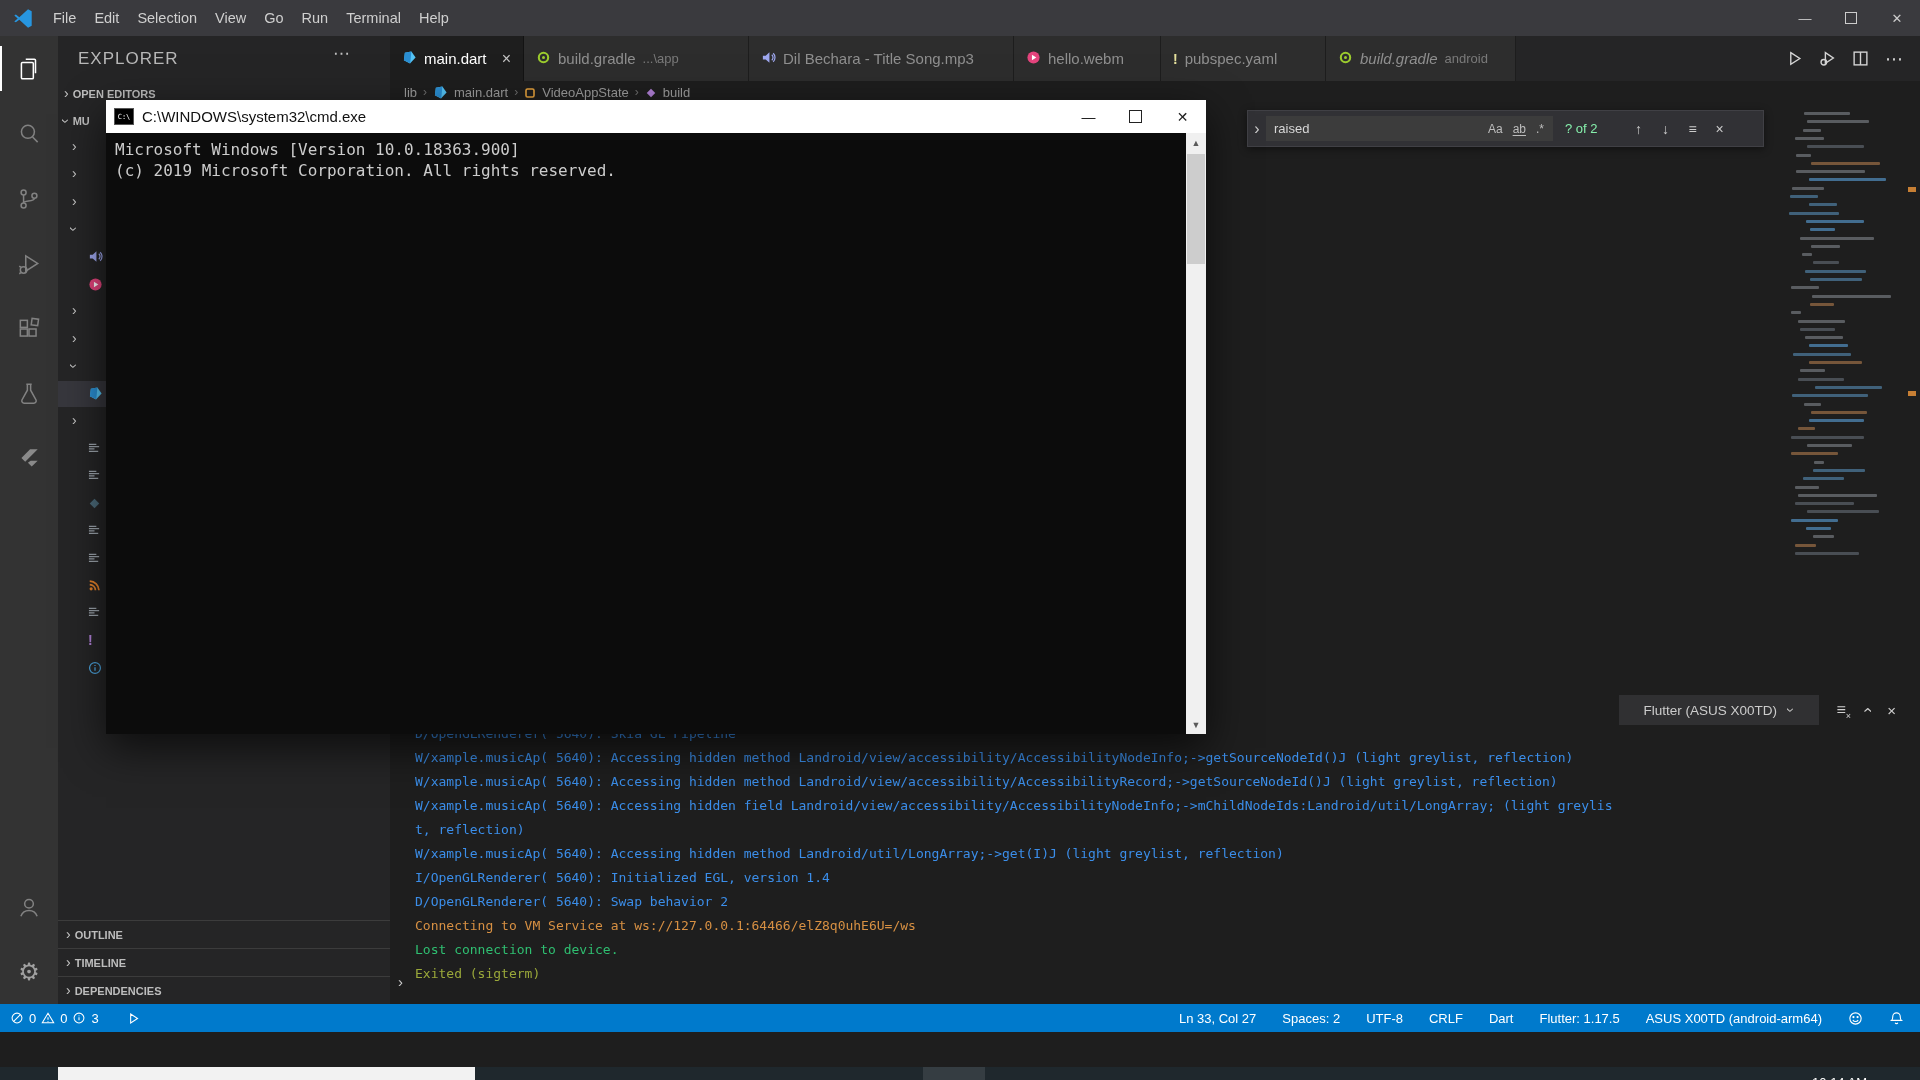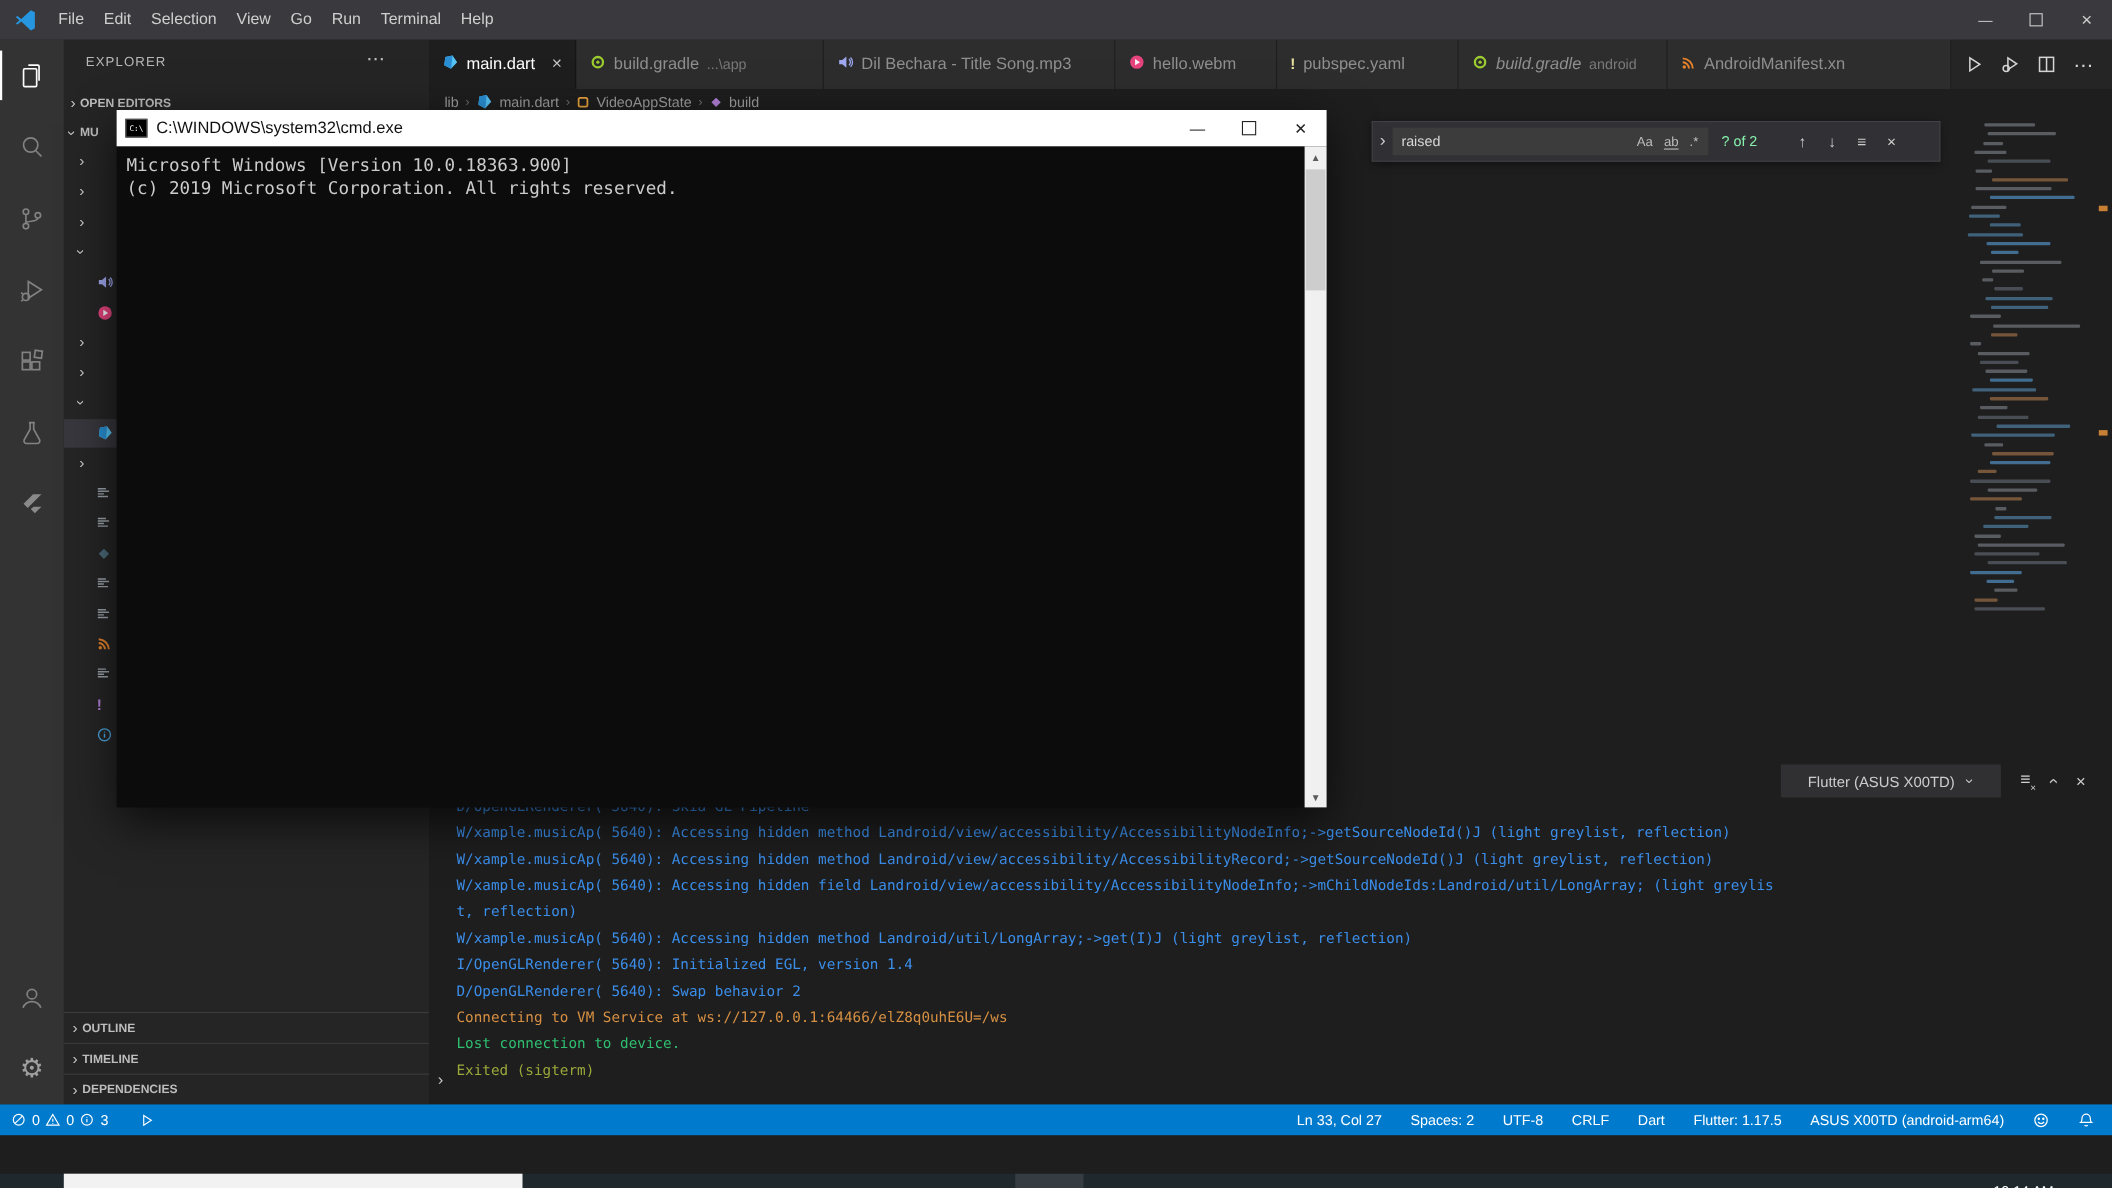--- a/index.html
+++ b/index.html
@@ -18,21 +18,21 @@
   .activitybar{position:absolute;left:0;top:36px;width:58px;height:968px;background:#333333;z-index:4;}
   .ab-item{width:58px;height:65px;display:flex;align-items:center;justify-content:center;color:#828282;position:relative;}
   .ab-item.active{color:#ffffff;}
   .ab-item.active::before{content:"";position:absolute;left:0;top:10px;bottom:10px;width:2px;background:#fff;}
   .ab-item svg{width:26px;height:26px;stroke:currentColor;fill:none;stroke-width:1.4;}
   .ab-bottom{position:absolute;bottom:0;left:0;width:58px;}
   .gear-glyph{font-size:24px;color:#a0a0a0;}
   
   .sidebar{position:absolute;left:58px;top:36px;width:332px;height:968px;background:#252526;color:#bfbfbf;z-index:3;}
   .expl-header{position:absolute;top:0;left:0;right:0;height:42px;}
-  .expl-title{position:absolute;left:20px;top:13px;font-size:12px;letter-spacing:1px;color:#b8b8b8;}
+  .expl-title{position:absolute;left:20px;top:13px;font-size:17px;letter-spacing:1px;color:#b8b8b8;}
   .expl-dots{position:absolute;right:40px;top:7px;font-size:17px;color:#c0c0c0;}
   .side-row{position:absolute;left:0;right:0;display:flex;align-items:center;font-size:11px;font-weight:700;color:#bdbdbd;}
   .chev{display:inline-block;color:#c5c5c5;font-size:14px;font-weight:400;line-height:1;transform:translateY(-1px);}
   .chev.down{transform:rotate(90deg);}
   .trow{position:absolute;left:0;width:332px;height:26px;display:flex;align-items:center;padding-left:14px;box-sizing:border-box;}
   .trow .spacer{width:16px;flex:none;}
   .trow.sel{background:#37373d;}
   .trow .ti{display:flex;align-items:center;}
   .side-sec{position:absolute;left:0;right:0;height:28px;border-top:1px solid #3c3c3c;display:flex;align-items:center;gap:4px;font-size:11px;font-weight:700;color:#bdbdbd;padding-left:8px;}
   
@@ -417,27 +417,20 @@
           <span class="ti"><b style="color:#e6e19d;font-size:14px;font-family:inherit">!</b></span>
           <span class="tab-label">pubspec.yaml</span>
         </div>
         <div class="tab italic">
           <span class="ti"><svg width="15" height="15" viewBox="0 0 16 16">
               <circle cx="8" cy="8" r="5" fill="none" stroke="#9ccc2e" stroke-width="2.2"></circle>
               <circle cx="8" cy="8" r="1.6" fill="#9ccc2e"></circle>
             </svg></span>
           <span class="tab-label">build.gradle</span>
           <span class="tab-detail">android</span>
-        </div>
-        <div class="tab">
-          <span class="ti"><svg width="14" height="14" viewBox="0 0 16 16">
-              <circle cx="3.6" cy="12.4" r="1.8" fill="#e8832a"></circle>
-              <path d="M2 7.5 a6.8 6.8 0 0 1 6.5 6.5 M2 3.5 a10.8 10.8 0 0 1 10.5 10.5" stroke="#e8832a" stroke-width="2" fill="none"></path>
-            </svg></span>
-          <span class="tab-label">AndroidManifest.xn</span>
         </div>
       </div>
     <div class="tab-actions">
       <svg viewBox="0 0 16 16">
           <path d="M4.5 2.5 L13 8 L4.5 13.5 Z"></path>
         </svg>
       <svg viewBox="0 0 16 16">
           <path d="M6 2.5 L13.5 7.5 L6 12.5 Z"></path>
           <circle cx="4.5" cy="11.5" r="2.6"></circle>
         </svg>

